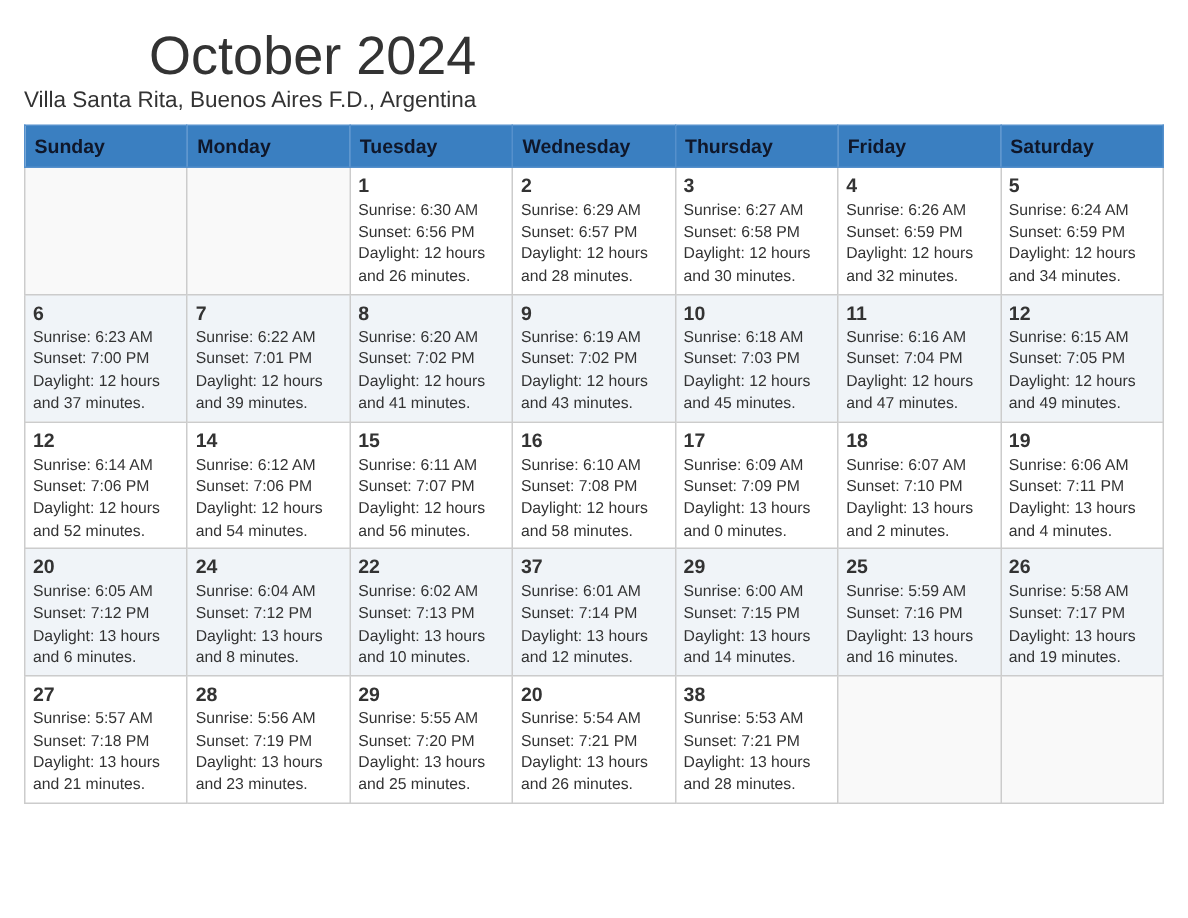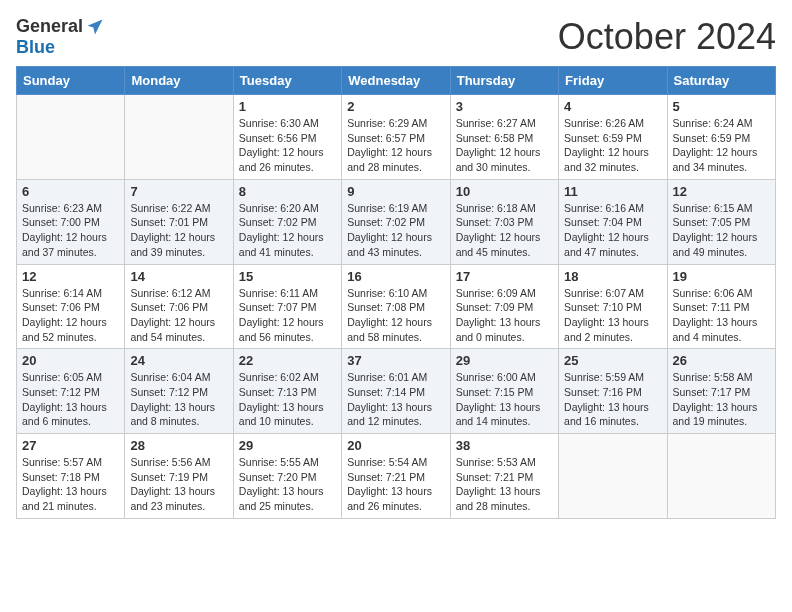--- a/index.html
+++ b/index.html
@@ -52,21 +52,21 @@
       font-size: 15px;
       color: #333;
     }
     .calendar {
       width: 100%;
       border-collapse: collapse;
       border: 1px solid #ccc;
     }
     .calendar th {
       background-color: #3a7fc1;
-      color: #ffffff;
+      color: #0f172a;
       text-align: left;
       padding: 6px 6px;
       font-size: 13px;
       border: 1px solid #5590cc;
     }
     .calendar td {
       vertical-align: top;
       padding: 4px 5px;
       border: 1px solid #ccc;
       font-size: 11px;
@@ -94,31 +94,23 @@
       line-height: 1.4;
     }
     .empty-cell {
       background: #f9f9f9 !important;
     }
   </style>
 </head>
 <body>
 
 <div class="header">
-  <div class="logo">
-    <div class="logo-text">
-      <span class="logo-general">General</span>
-      <svg class="logo-bird" viewBox="0 0 24 24" fill="#3a7fc1">
-        <path d="M21 3L3 10.5l7 2L12 21l3-6 6-12z"></path>
-      </svg>
-    </div>
-    <span class="logo-blue">Blue</span>
-  </div>
   <div class="title-section">
     <div class="month-title">October 2024</div>
+    <div class="location-title">Villa Santa Rita, Buenos Aires F.D., Argentina</div>
   </div>
 </div>
 
 <table class="calendar">
   <thead>
     <tr id="header-row">
     <th>Sunday</th>
         <th>Monday</th>
         <th>Tuesday</th>
         <th>Wednesday</th>

